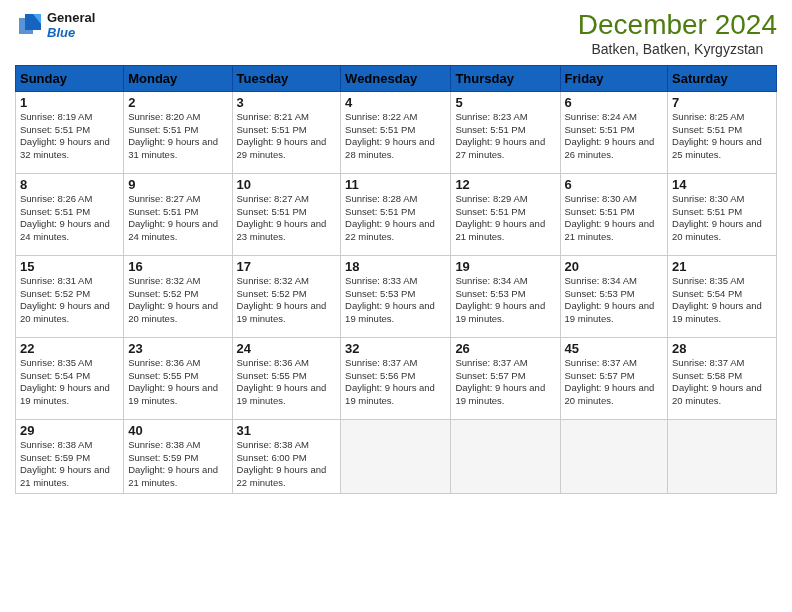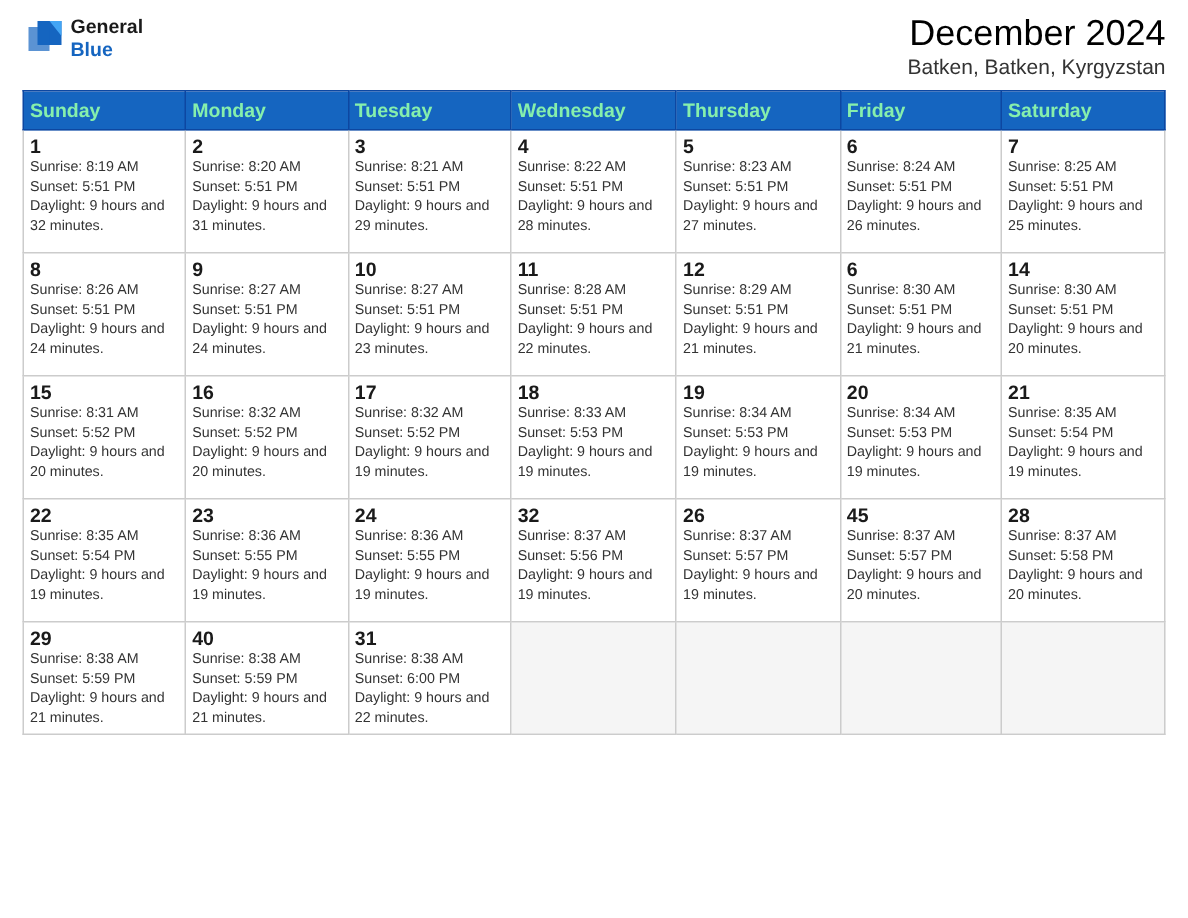--- a/index.html
+++ b/index.html
@@ -27,37 +27,37 @@
     }
     .logo-icon {
       width: 30px;
       height: 28px;
       margin-right: 2px;
     }
     .title-section {
       text-align: right;
     }
     .month-title {
-      font-size: 24px;
+      font-size: 28px;
       font-weight: normal;
-      color: #000000;
+      color: #4d7c0f;
       line-height: 1.1;
     }
     .location {
       font-size: 14px;
       color: #333;
       text-align: center;
     }
     .calendar {
       width: 100%;
       border-collapse: collapse;
     }
     .calendar th {
       background: #1565c0;
-      color: #86efac;
+      color: #000000;
       padding: 5px 4px;
       text-align: left;
       font-size: 13px;
       font-weight: bold;
       border: 1px solid #0d47a1;
     }
     .calendar td {
       border: 1px solid #ccc;
       vertical-align: top;
       padding: 3px 4px;
@@ -90,21 +90,21 @@
 <div class="page">
   <div class="header">
     <div class="logo">
       <svg class="logo-icon" viewBox="0 0 30 28">
         <polygon points="10,4 26,4 26,20 10,20" fill="#1565c0"></polygon>
         <polygon points="4,8 18,8 18,24 4,24" fill="#1565c0" opacity="0.7"></polygon>
         <polygon points="18,4 26,4 26,14" fill="#42a5f5"></polygon>
       </svg>
       <div>
         <div style="font-size:13px;font-weight:bold;color:#1a1a1a;">General</div>
-        <div style="font-size:13px;font-weight:bold;color:#1565c0;">Blue</div>
+        <div style="font-size:13px;font-weight:bold;color:#1565c0;font-style:italic;">Blue</div>
       </div>
     </div>
     <div class="title-section">
       <div class="month-title">December 2024</div>
       <div class="location">Batken, Batken, Kyrgyzstan</div>
     </div>
   </div>
 
   <table class="calendar">
     <thead>

